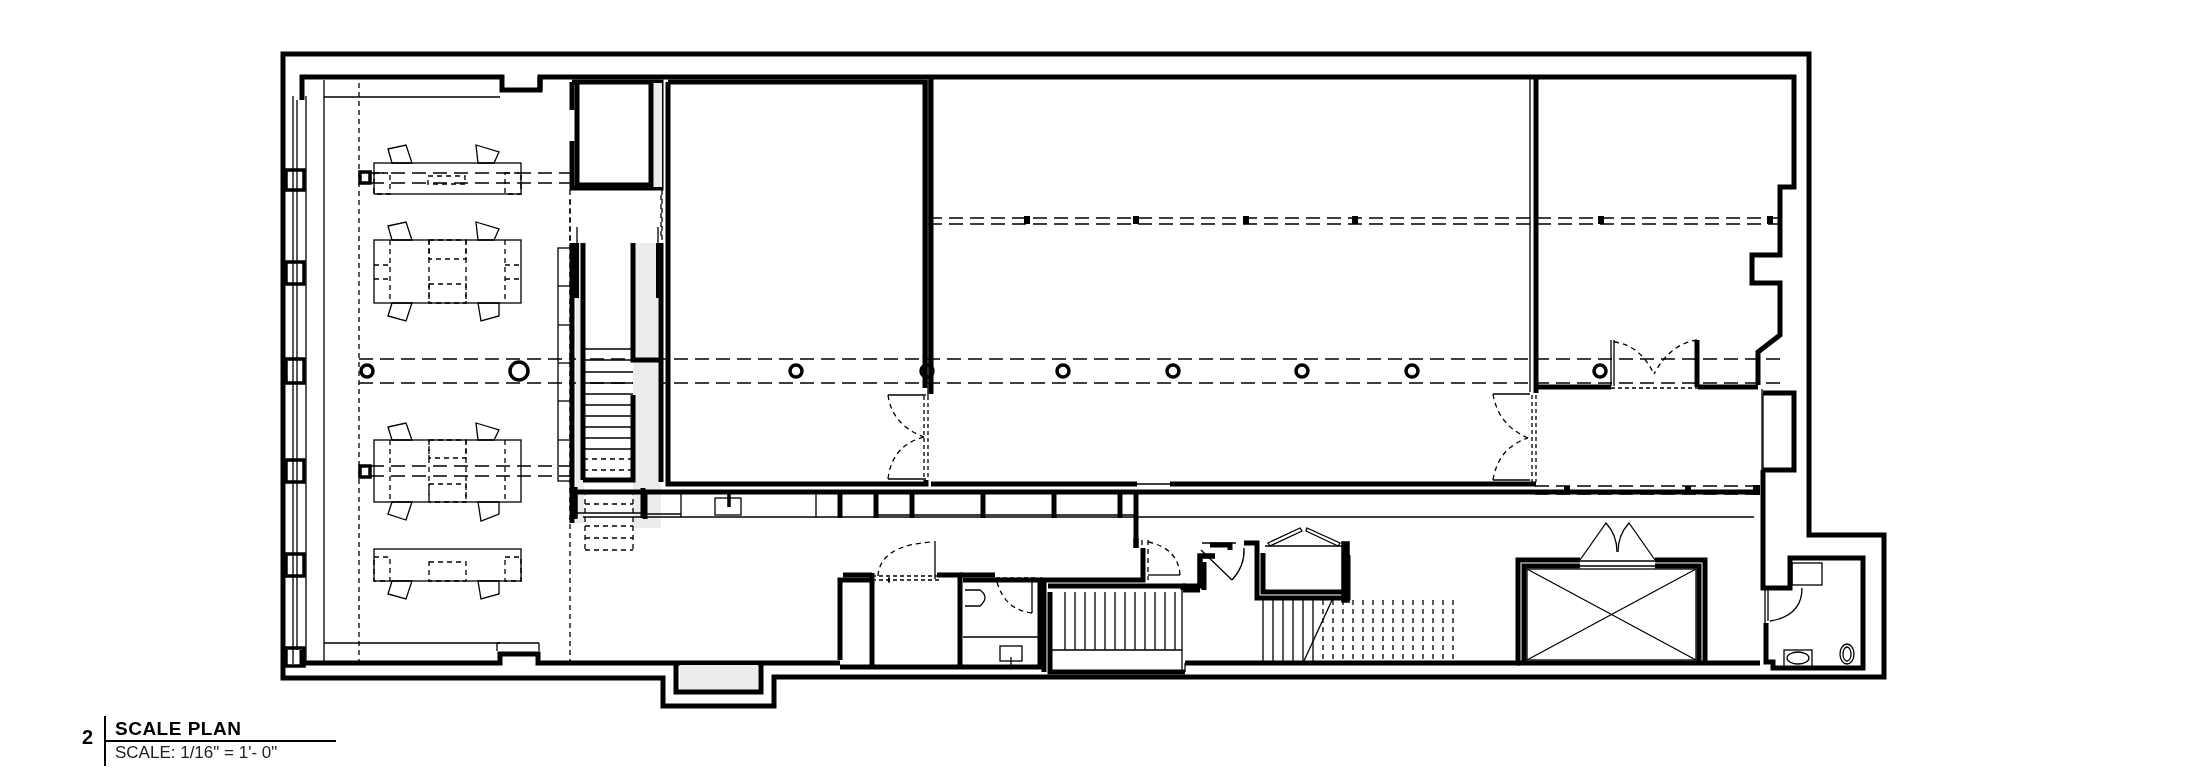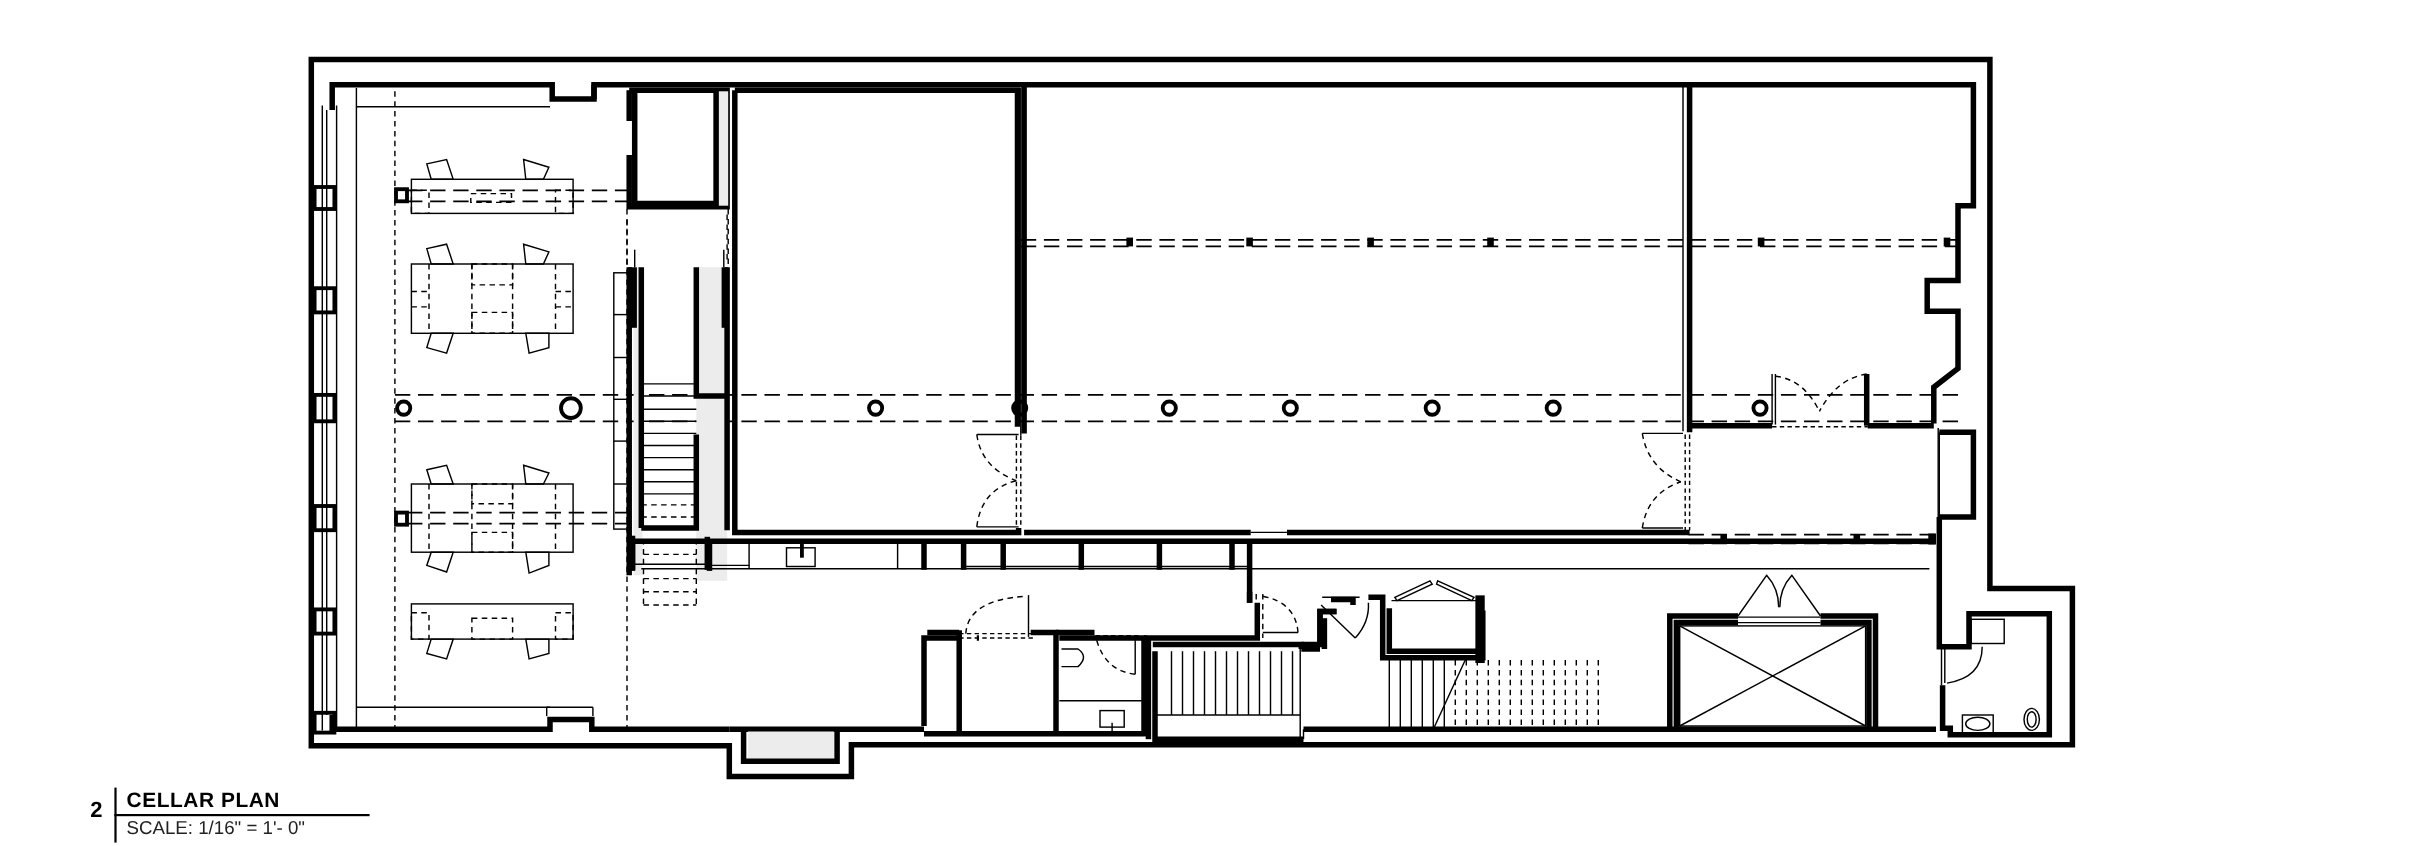--- a/index.html
+++ b/index.html
@@ -394,15 +394,15 @@
     <ellipse class="t" cx="1847" cy="654" rx="7" ry="10"></ellipse>
     <ellipse class="t" cx="1847" cy="654" rx="4" ry="7"></ellipse>
   </g>
 
 </svg>
 
 <div class="title-block">
   <span class="fig-num">2</span>
   <div class="title-divider"></div>
   <div class="title-rule"></div>
-  <span class="title-main">CELLAR PLAN</span>
+  <span class="title-main">SCALE PLAN</span>
   <span class="title-scale">SCALE: 1/16" = 1'- 0"</span>
 </div>
 
 </body></html>

